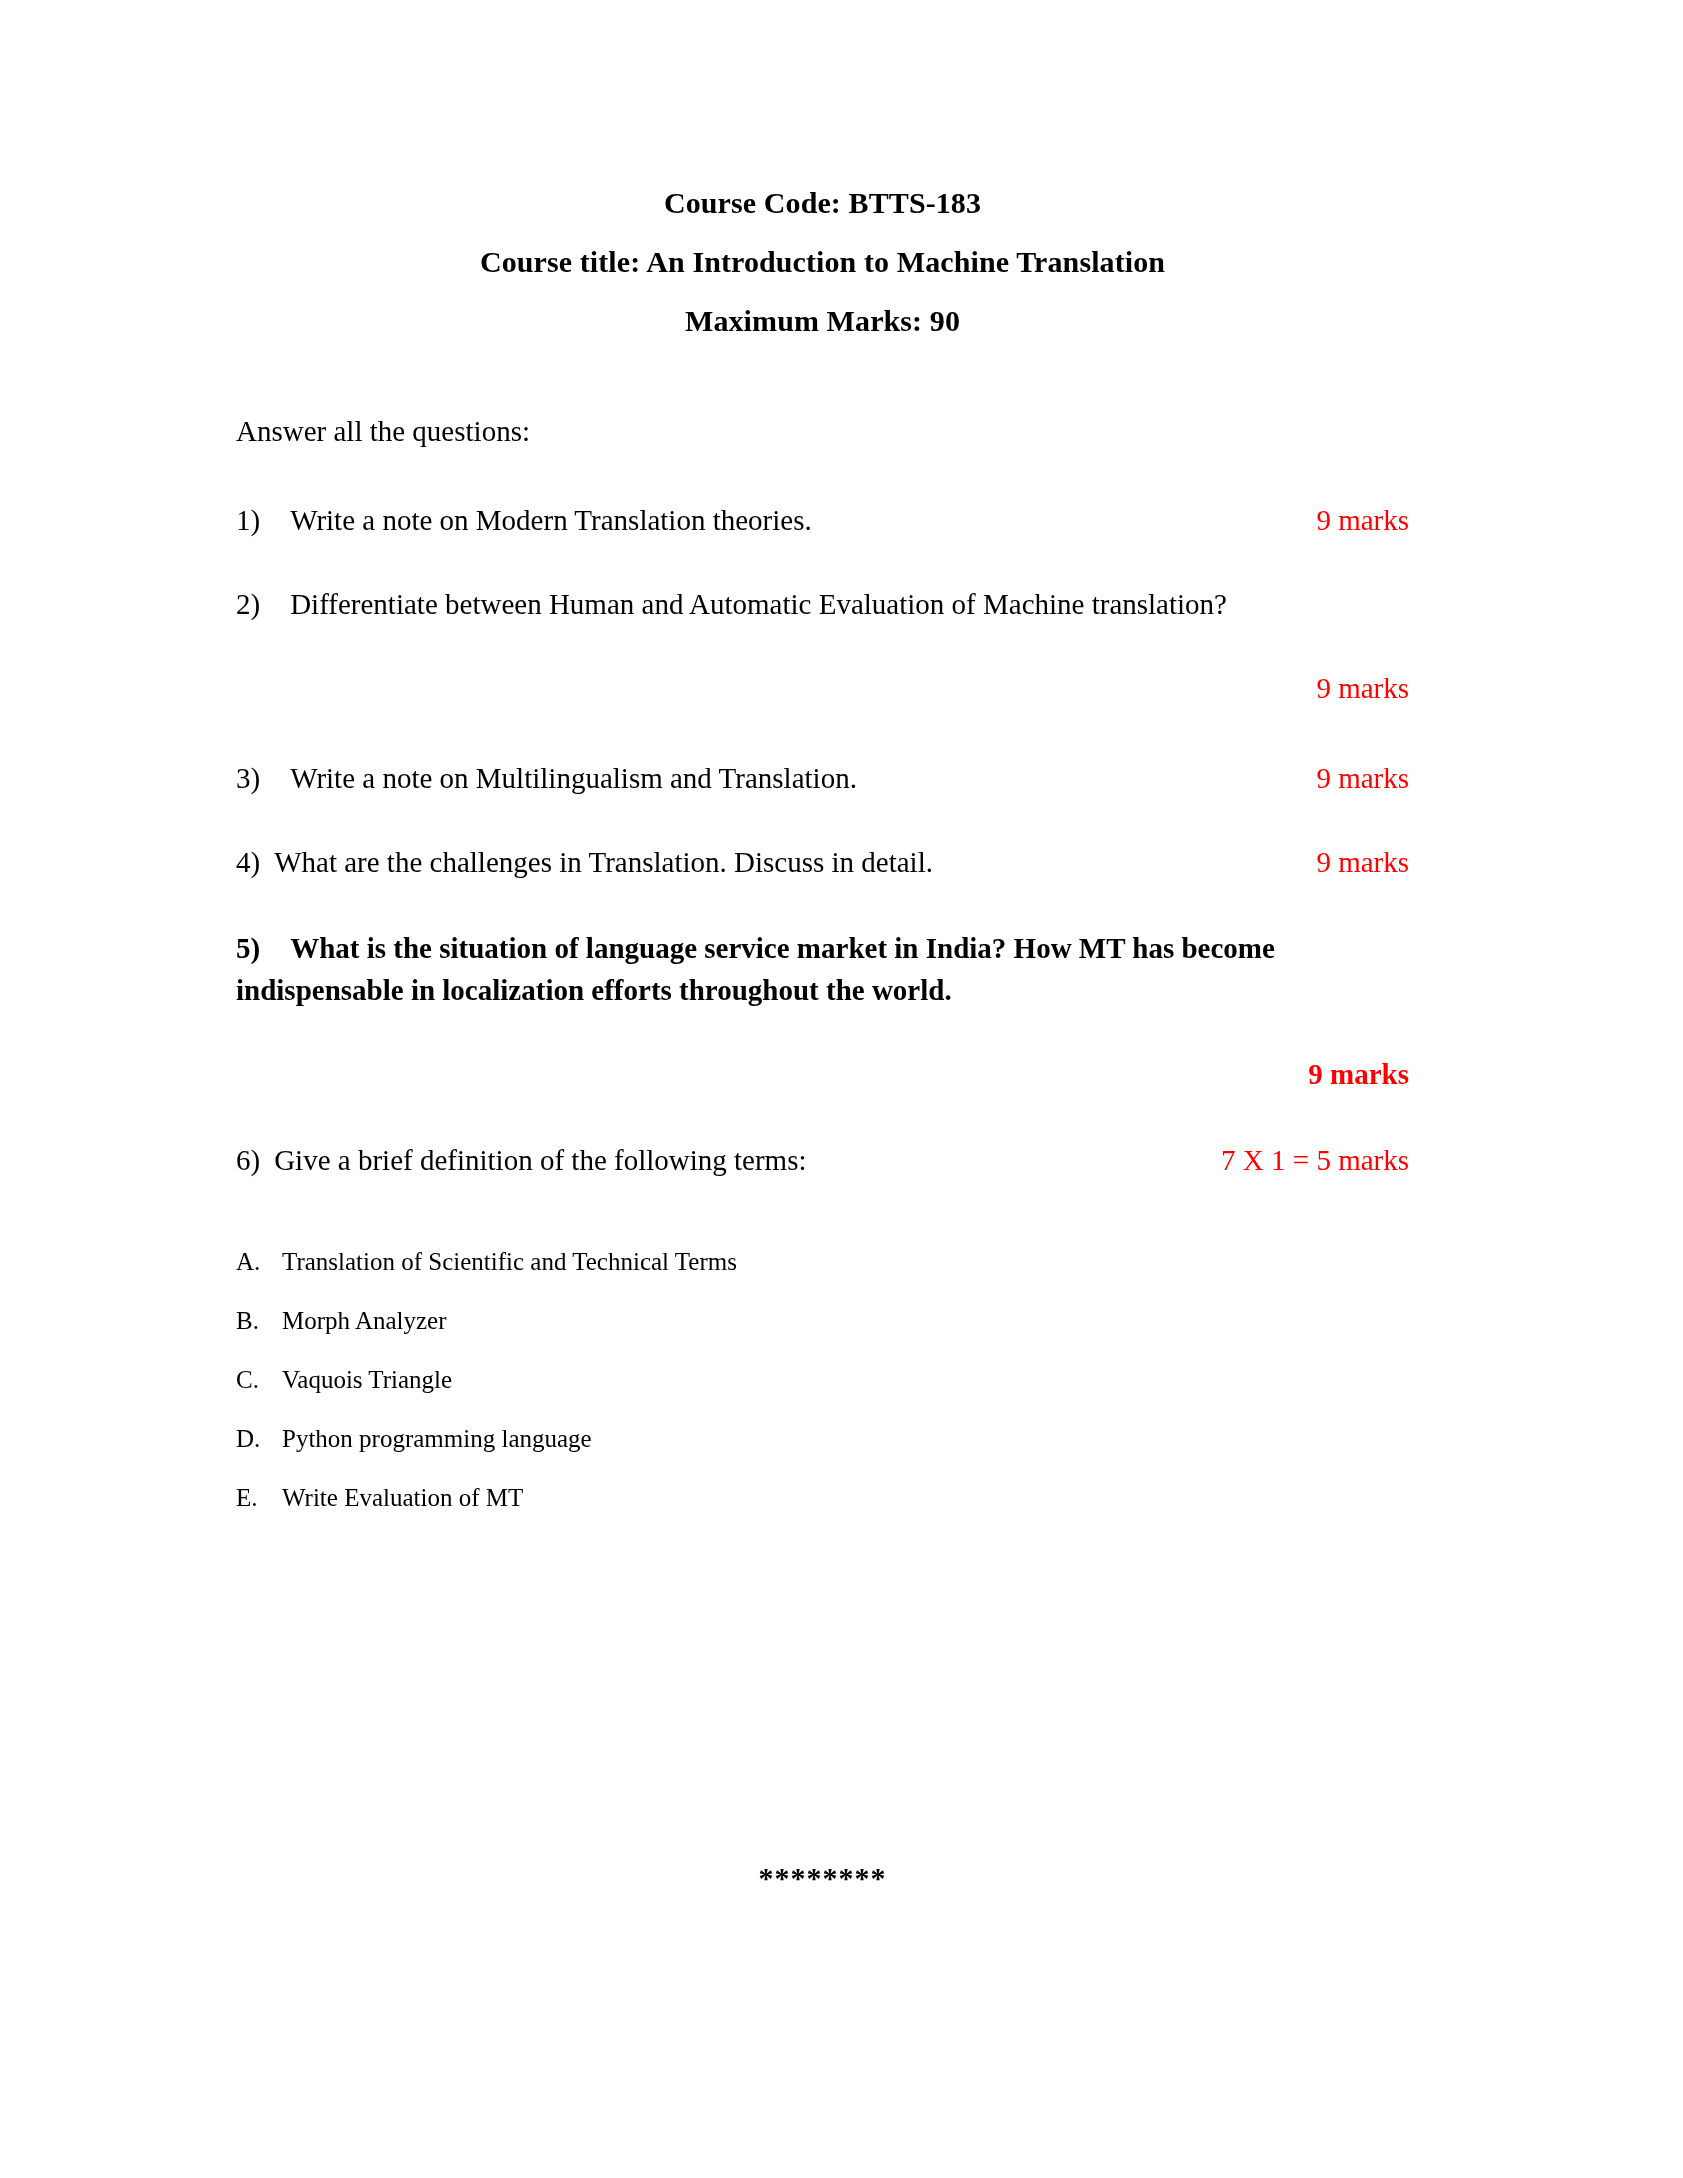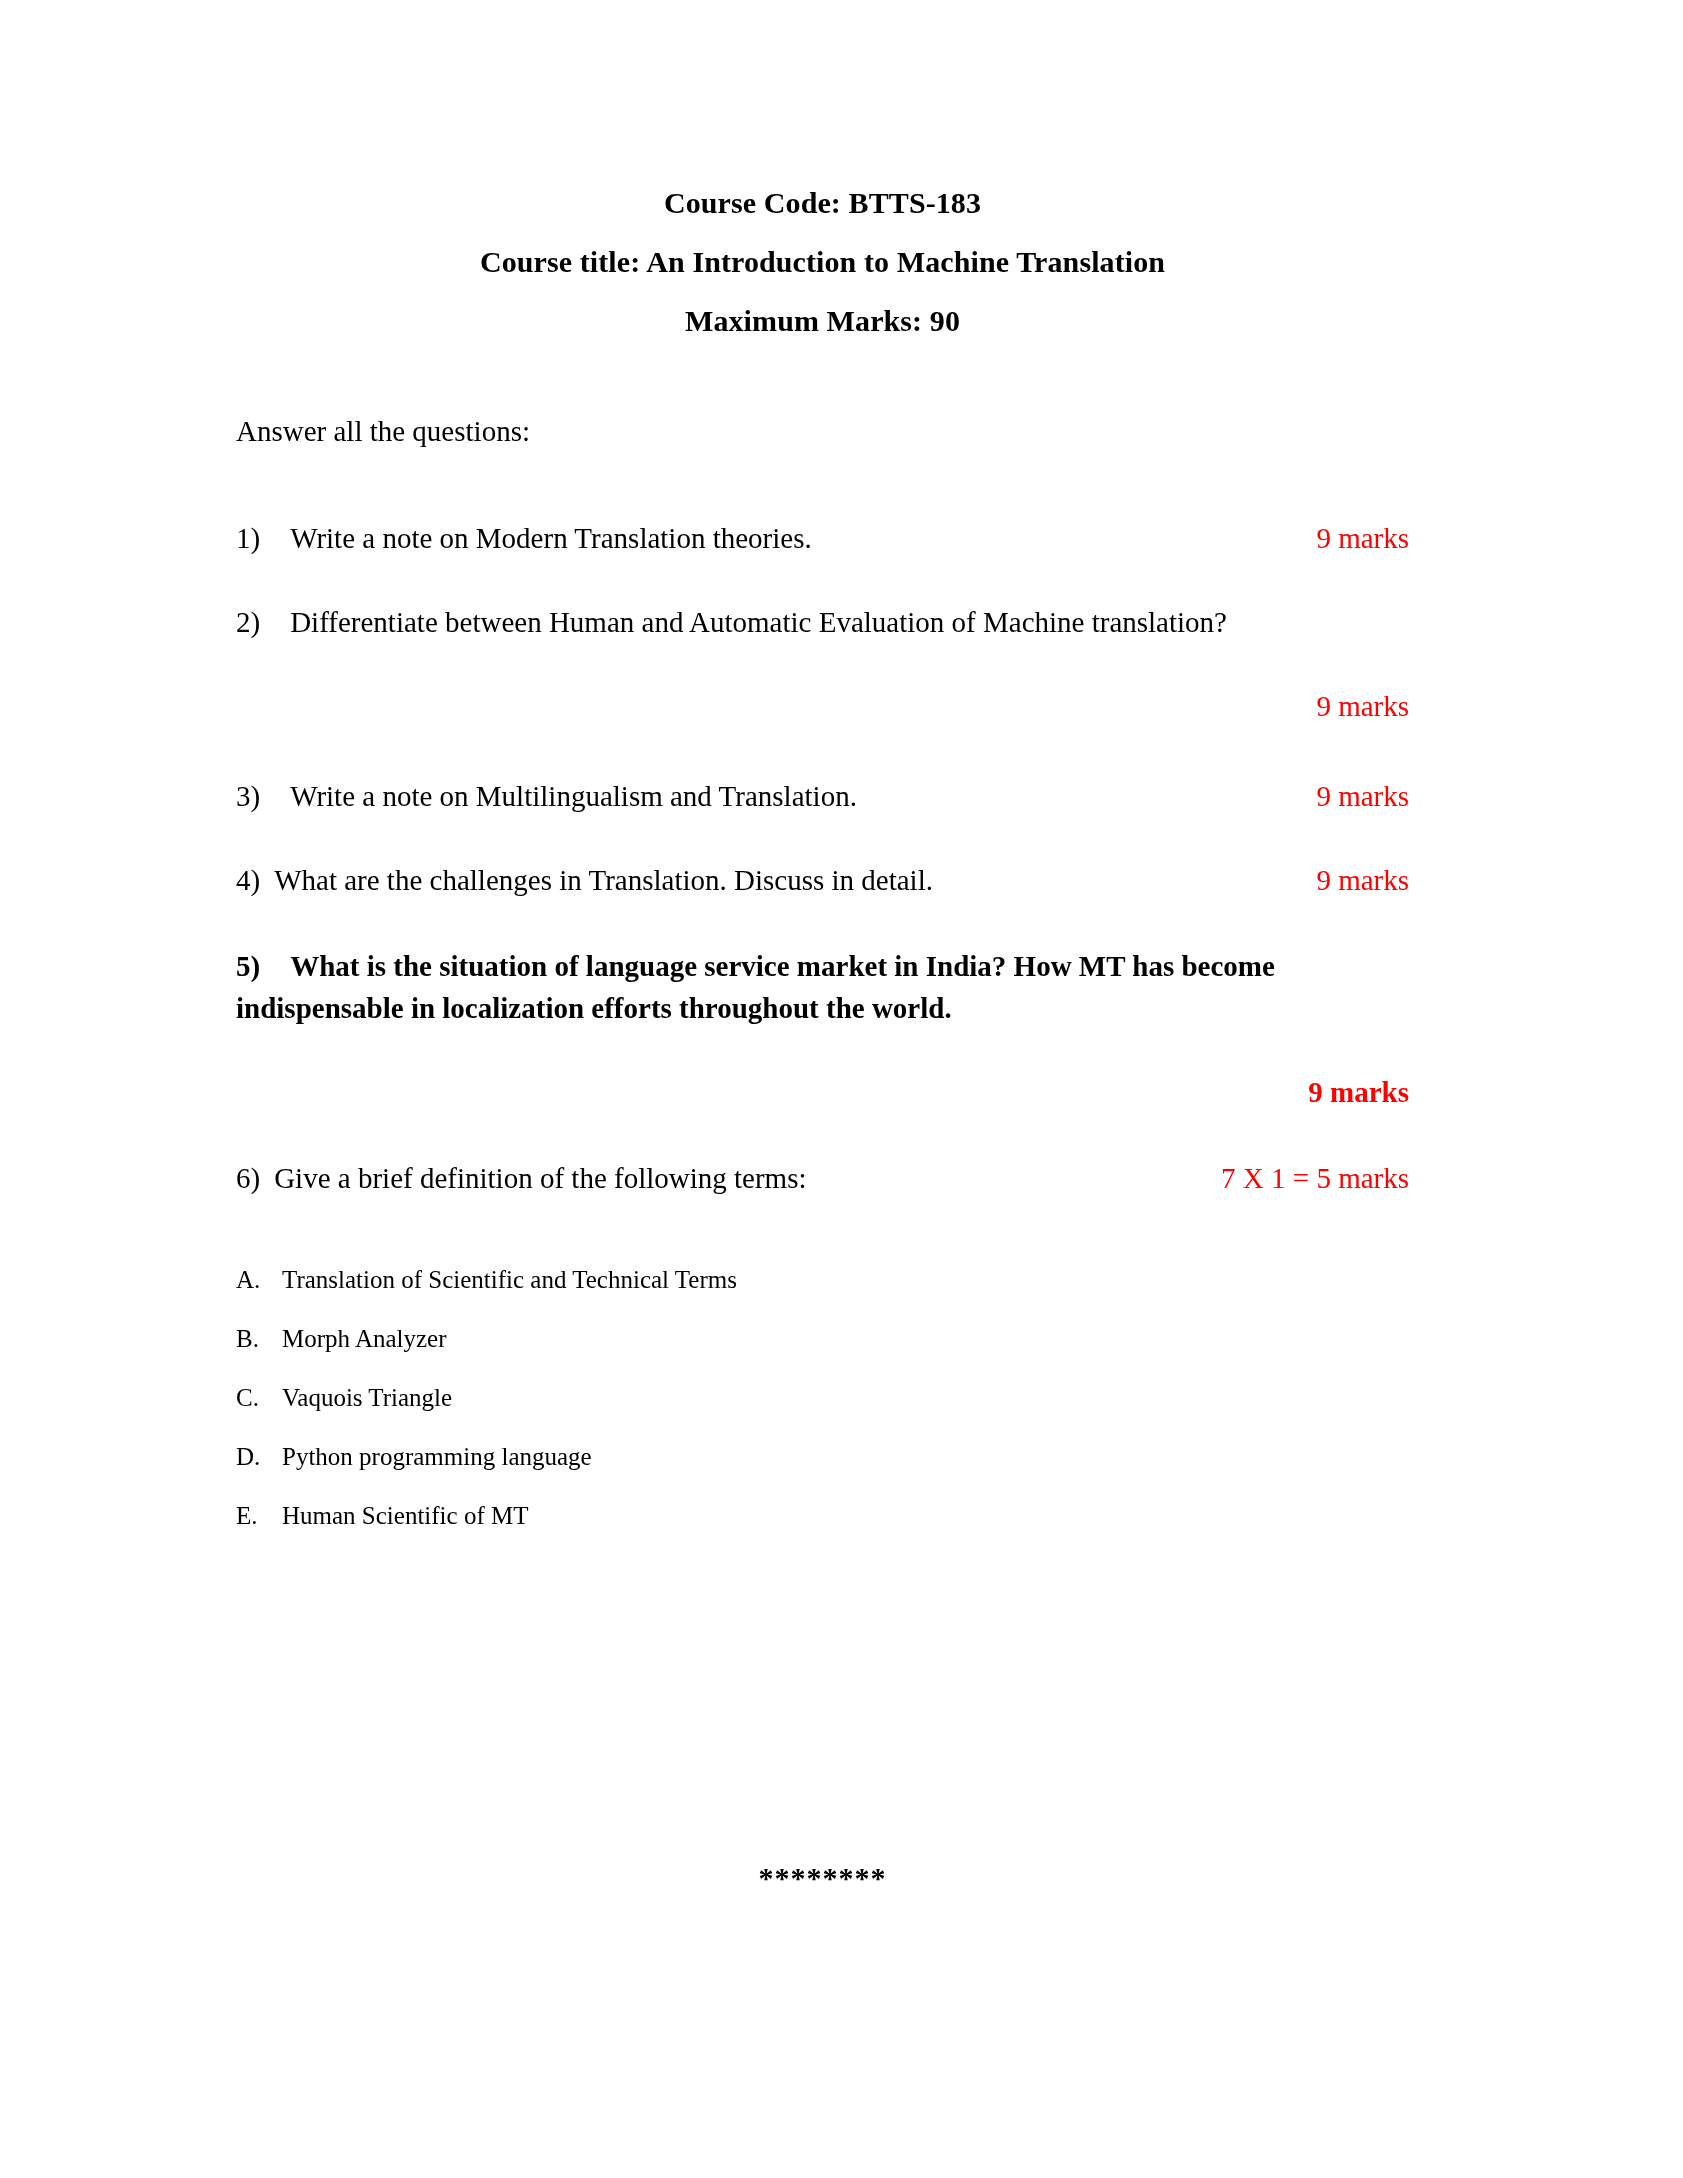--- a/index.html
+++ b/index.html
@@ -81,21 +81,21 @@
     color: #ff0000;
     white-space: nowrap;
   }
   .marks-own-line {
     color: #ff0000;
     text-align: right;
     white-space: nowrap;
   }
 
   
-  .q1 { margin-top: 66px; }
+  .q1 { margin-top: 48px; }
   .q2 { margin-top: 42px; }
   .q2 .marks-own-line { margin-top: 42px; }
   .q3 { margin-top: 48px; }
   .q4 { margin-top: 42px; }
   .q5 { margin-top: 44px; font-weight: bold; }
   .q5 .marks-own-line { margin-top: 42px; }
   .q6 { margin-top: 44px; }
 
   .q5-body {
     display: block;
@@ -190,20 +190,20 @@
         </div>
       </li>
 
     </ol>
 
     <ol class="sublist">
       <li class="sub-item"><span class="sub-letter">A.</span><span>Translation of Scientific and Technical Terms</span></li>
       <li class="sub-item"><span class="sub-letter">B.</span><span>Morph Analyzer</span></li>
       <li class="sub-item"><span class="sub-letter">C.</span><span>Vaquois Triangle</span></li>
       <li class="sub-item"><span class="sub-letter">D.</span><span>Python programming language</span></li>
-      <li class="sub-item"><span class="sub-letter">E.</span><span>Human Scientific of MT</span></li>
+      <li class="sub-item"><span class="sub-letter">E.</span><span>Write Evaluation of MT</span></li>
     </ol>
 
     <div class="footer-stars">********</div>
 
   </div>
 </div>
 
 
 </body></html>

